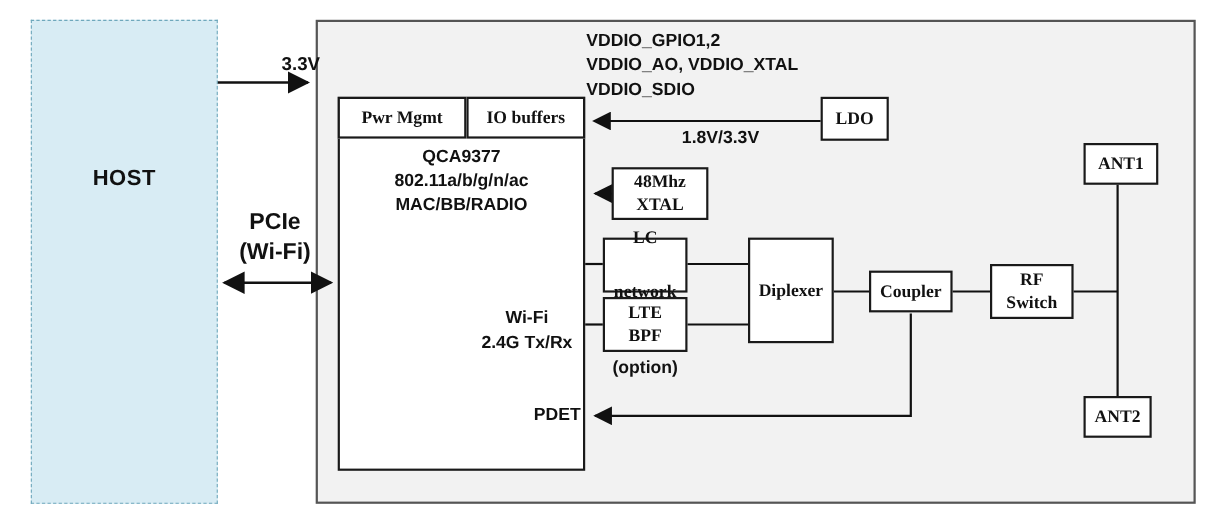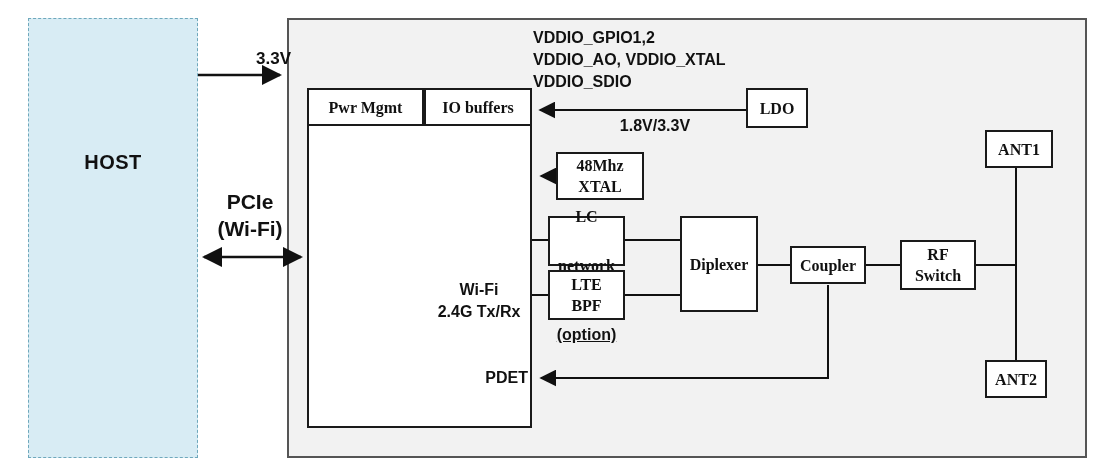--- a/index.html
+++ b/index.html
@@ -83,20 +83,25 @@
     <div>(Wi-Fi)</div>
   </div>
 
   <div class="box chip" style="left:307px; top:88px; width:225px; height:340px;"></div>
   <div class="box chip-sub" style="left:307px; top:88px; width:117px; height:38px;">
     <span class="pwr-label">Pwr Mgmt</span>
   </div>
   <div class="box chip-sub" style="left:424px; top:88px; width:108px; height:38px;">
     <span class="pwr-label">IO buffers</span>
   </div>
+  <div class="label center" style="left:307px; top:132px; width:225px; z-index:2;">
+    <div>QCA9377</div>
+    <div>802.11a/b/g/n/ac</div>
+    <div>MAC/BB/RADIO</div>
+  </div>
 
   <div class="label center" style="left:430px; top:279px; width:98px; z-index:2;">
     <div>Wi-Fi</div>
     <div>2.4G Tx/Rx</div>
   </div>
   <div class="label right" style="left:450px; top:367px; width:78px; z-index:2;">PDET</div>
 
   <div class="label vddio" style="left:533px; top:27px; z-index:2;">
     <div>VDDIO_GPIO1,2</div>
     <div>VDDIO_AO, VDDIO_XTAL</div>
@@ -115,21 +120,21 @@
 
   <div class="box" style="left:548px; top:216px; width:77px; height:50px;gap:28px;">
     <span>LC</span>
     <span>network</span>
   </div>
 
   <div class="box" style="left:548px; top:270px; width:77px; height:50px;">
     <span>LTE</span>
     <span>BPF</span>
   </div>
-  <div class="label center" style="left:548px; top:324px; width:77px;text-decoration:underline;">(option)</div>
+  <div class="label center" style="left:548px; top:324px; width:77px;">(option)</div>
 
   <div class="box" style="left:680px; top:216px; width:78px; height:96px;">
     <span>Diplexer</span>
   </div>
 
   <div class="box" style="left:790px; top:246px; width:76px; height:38px;">
     <span>Coupler</span>
   </div>
 
   <div class="box" style="left:900px; top:240px; width:76px; height:50px;">

